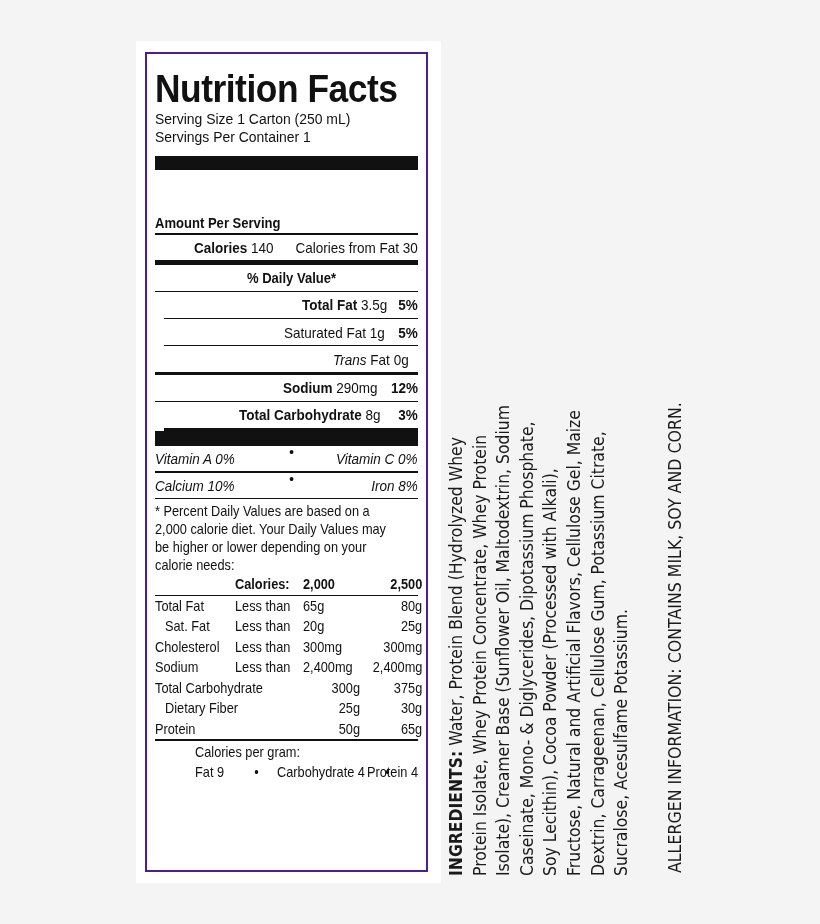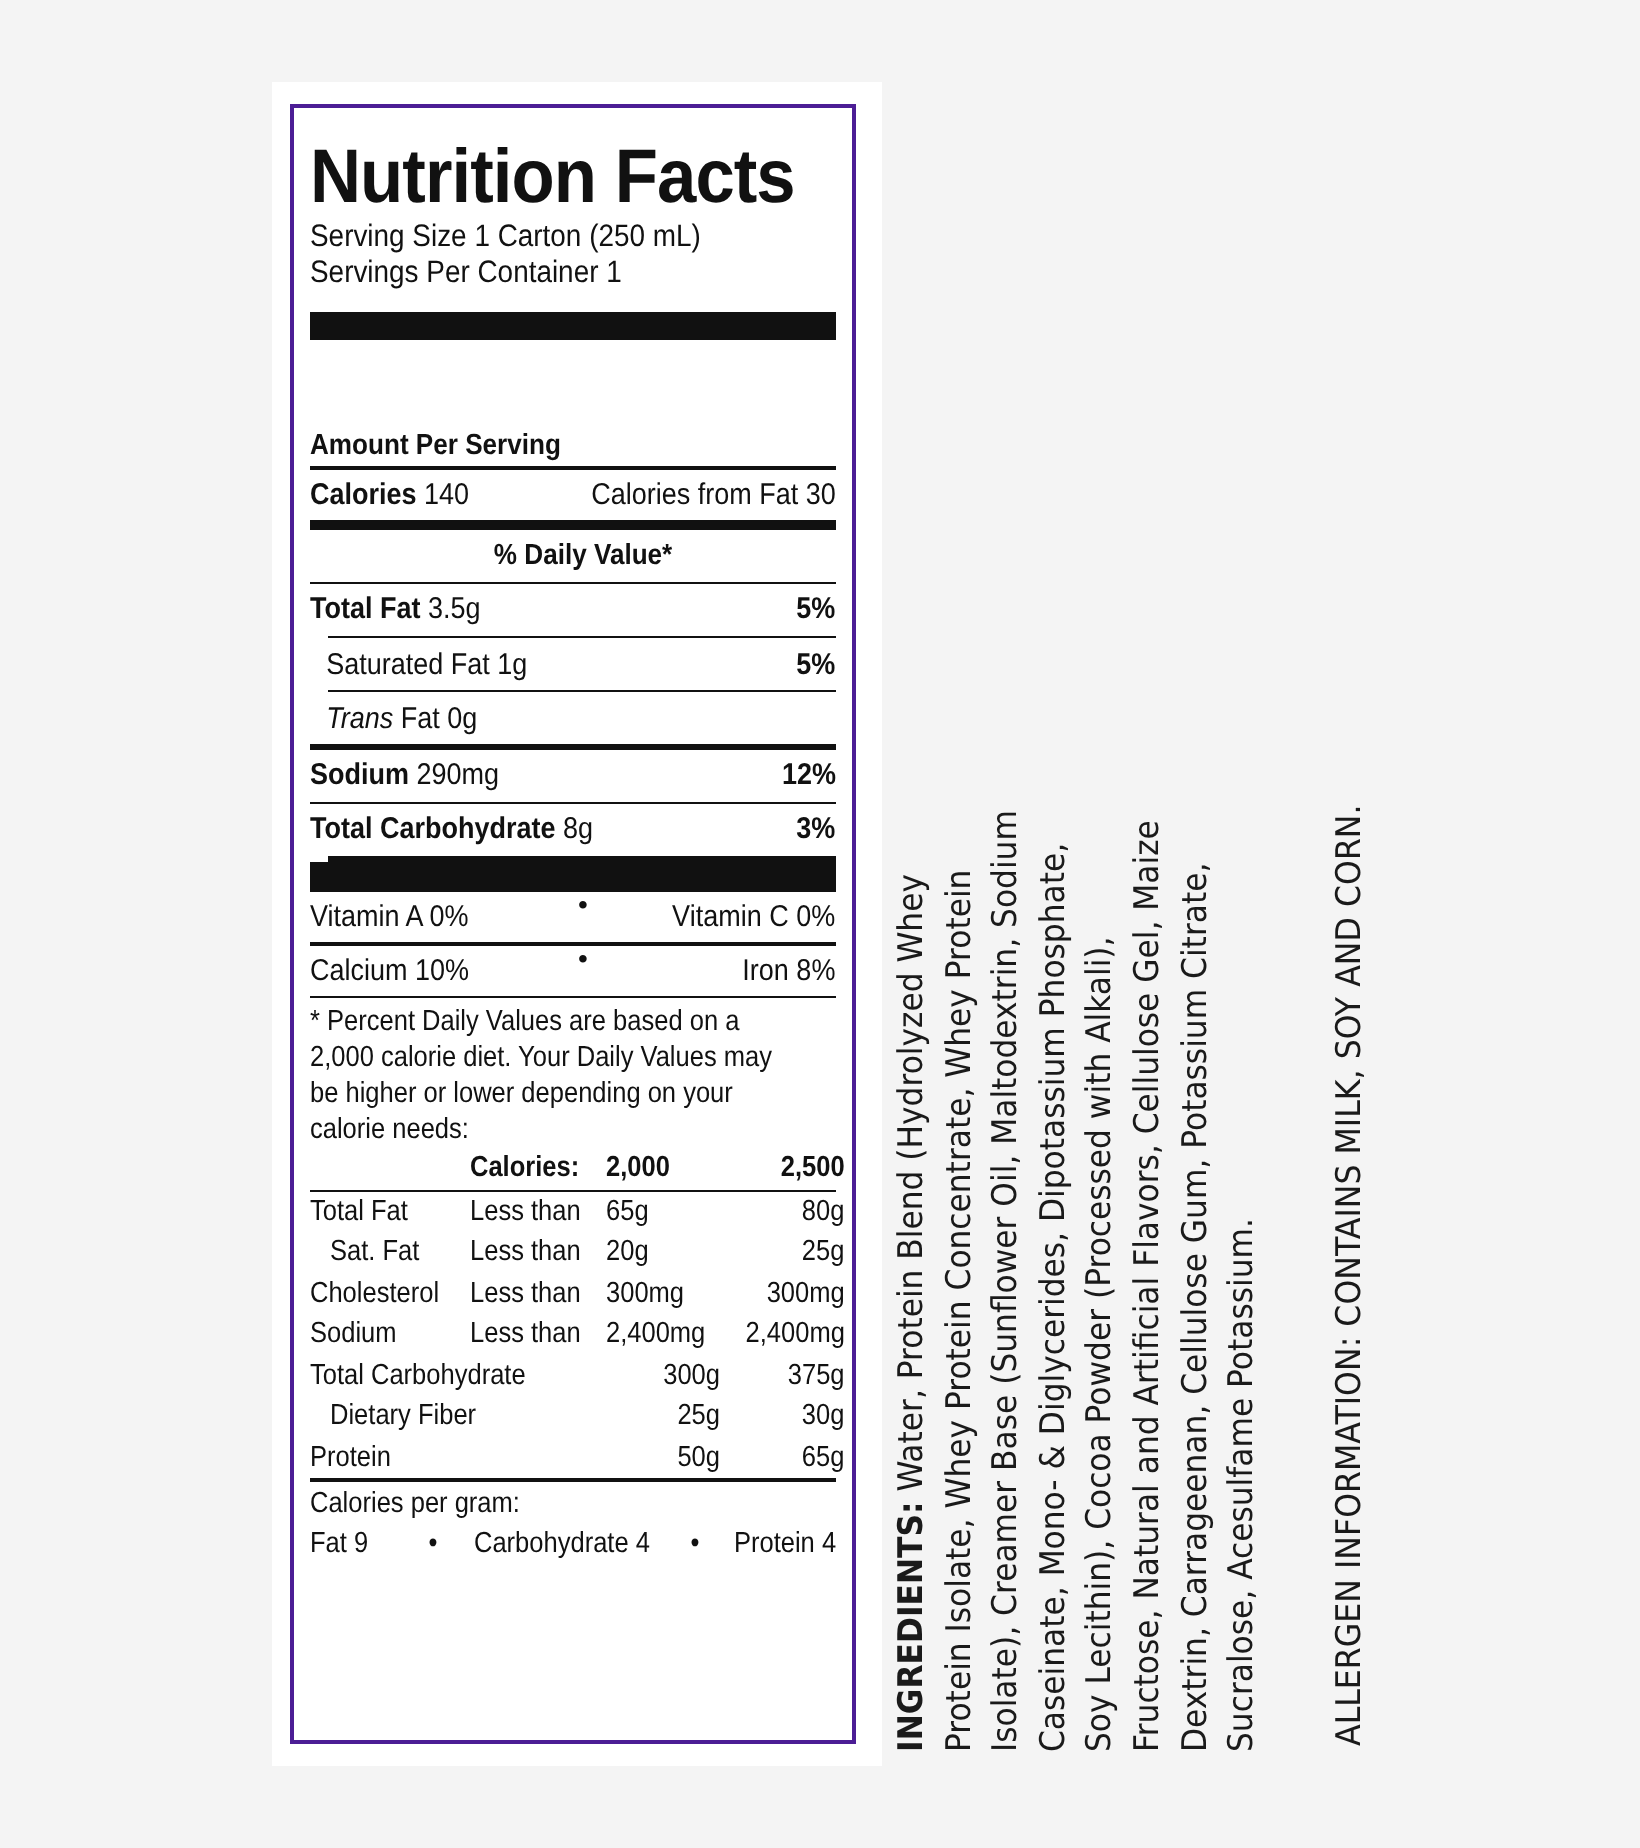--- a/index.html
+++ b/index.html
@@ -45,35 +45,35 @@
   }
   .bar-thick {
     height: 14px; background: #111;
     margin-top: 10px;
   }
   .bar-med { height: 5px; background: #111; }
   .hr { height: 1.5px; background: #111; }
   .row {
     position: relative;
     height: 25.6px;
-    display: flex; align-items: center; justify-content: space-between;
+    display: flex; align-items: center; justify-content: flex-end;
     font-size: 15px;
     white-space: nowrap;
   }
   .row .lft, .row .rgt { transform: scaleX(0.9); }
   .row .lft { transform-origin: left center; }
   .row .rgt { transform-origin: right center; }
   .b { font-weight: bold; }
   .indent { padding-left: 9px; }
   .aps { height: 25px; display:flex; align-items:flex-end; padding-bottom: 2px; font-size: 14.5px; font-weight: bold; margin-top: 36px; }
   .aps span { transform: scaleX(0.9); transform-origin: left center; display:inline-block; }
   .dv-head { justify-content: center; font-weight: bold; font-size: 14.5px; }
   .vit-row {
     height: 25px; display: flex; align-items: center;
-    font-size: 15px; white-space: nowrap; position: relative;
+    font-size: 15px; white-space: nowrap; position: relative; font-style: italic;
   }
   .vit-row .v-left { position:absolute; left:0; transform: scaleX(0.9); transform-origin:left center; }
   .vit-row .dot { position:absolute; left: 134px; font-size: 14px; top: -2px; }
   .vit-row .v-right { position:absolute; right:0; transform: scaleX(0.9); transform-origin:right center; }
   .foot {
     font-size: 14.5px; line-height: 18px;
     padding-top: 3px;
     transform: scaleX(0.88);
     transform-origin: left top;
     width: 114%;
@@ -83,21 +83,21 @@
   }
   .dv-table .tr { position: relative; height: 20.5px; white-space: nowrap; }
   .dv-table .c { position: absolute; top: 0; transform: scaleX(0.88); }
   .c1 { left: 0; transform-origin: left center; }
   .c1.ind { left: 10px; }
   .c2 { left: 80px; transform-origin: left center; }
   .c3 { left: 148px; transform-origin: left center; }
   .c4 { right: -4px; transform-origin: right center; }
   .c3r { left: 145px; width: 60px; text-align: right; transform-origin: right center; }
   .cal-hdr { border-bottom: 1.5px solid #111; font-weight: bold; }
-  .cpg { font-size: 14.5px; line-height: 20px; padding-top: 1px; position: relative; }
+  .cpg { font-size: 14.5px; line-height: 20px; padding-top: 1px; position: relative; margin-left: 40px; }
   .cpg .tr { position: relative; height: 20px; white-space: nowrap; }
   .cpg .c { position:absolute; top:0; transform: scaleX(0.88); }
 
   .rot {
     position: absolute;
     transform: rotate(-90deg);
     transform-origin: left top;
     white-space: nowrap;
     font-family: "DejaVu Sans", sans-serif;
     color: #1a1a1a;

